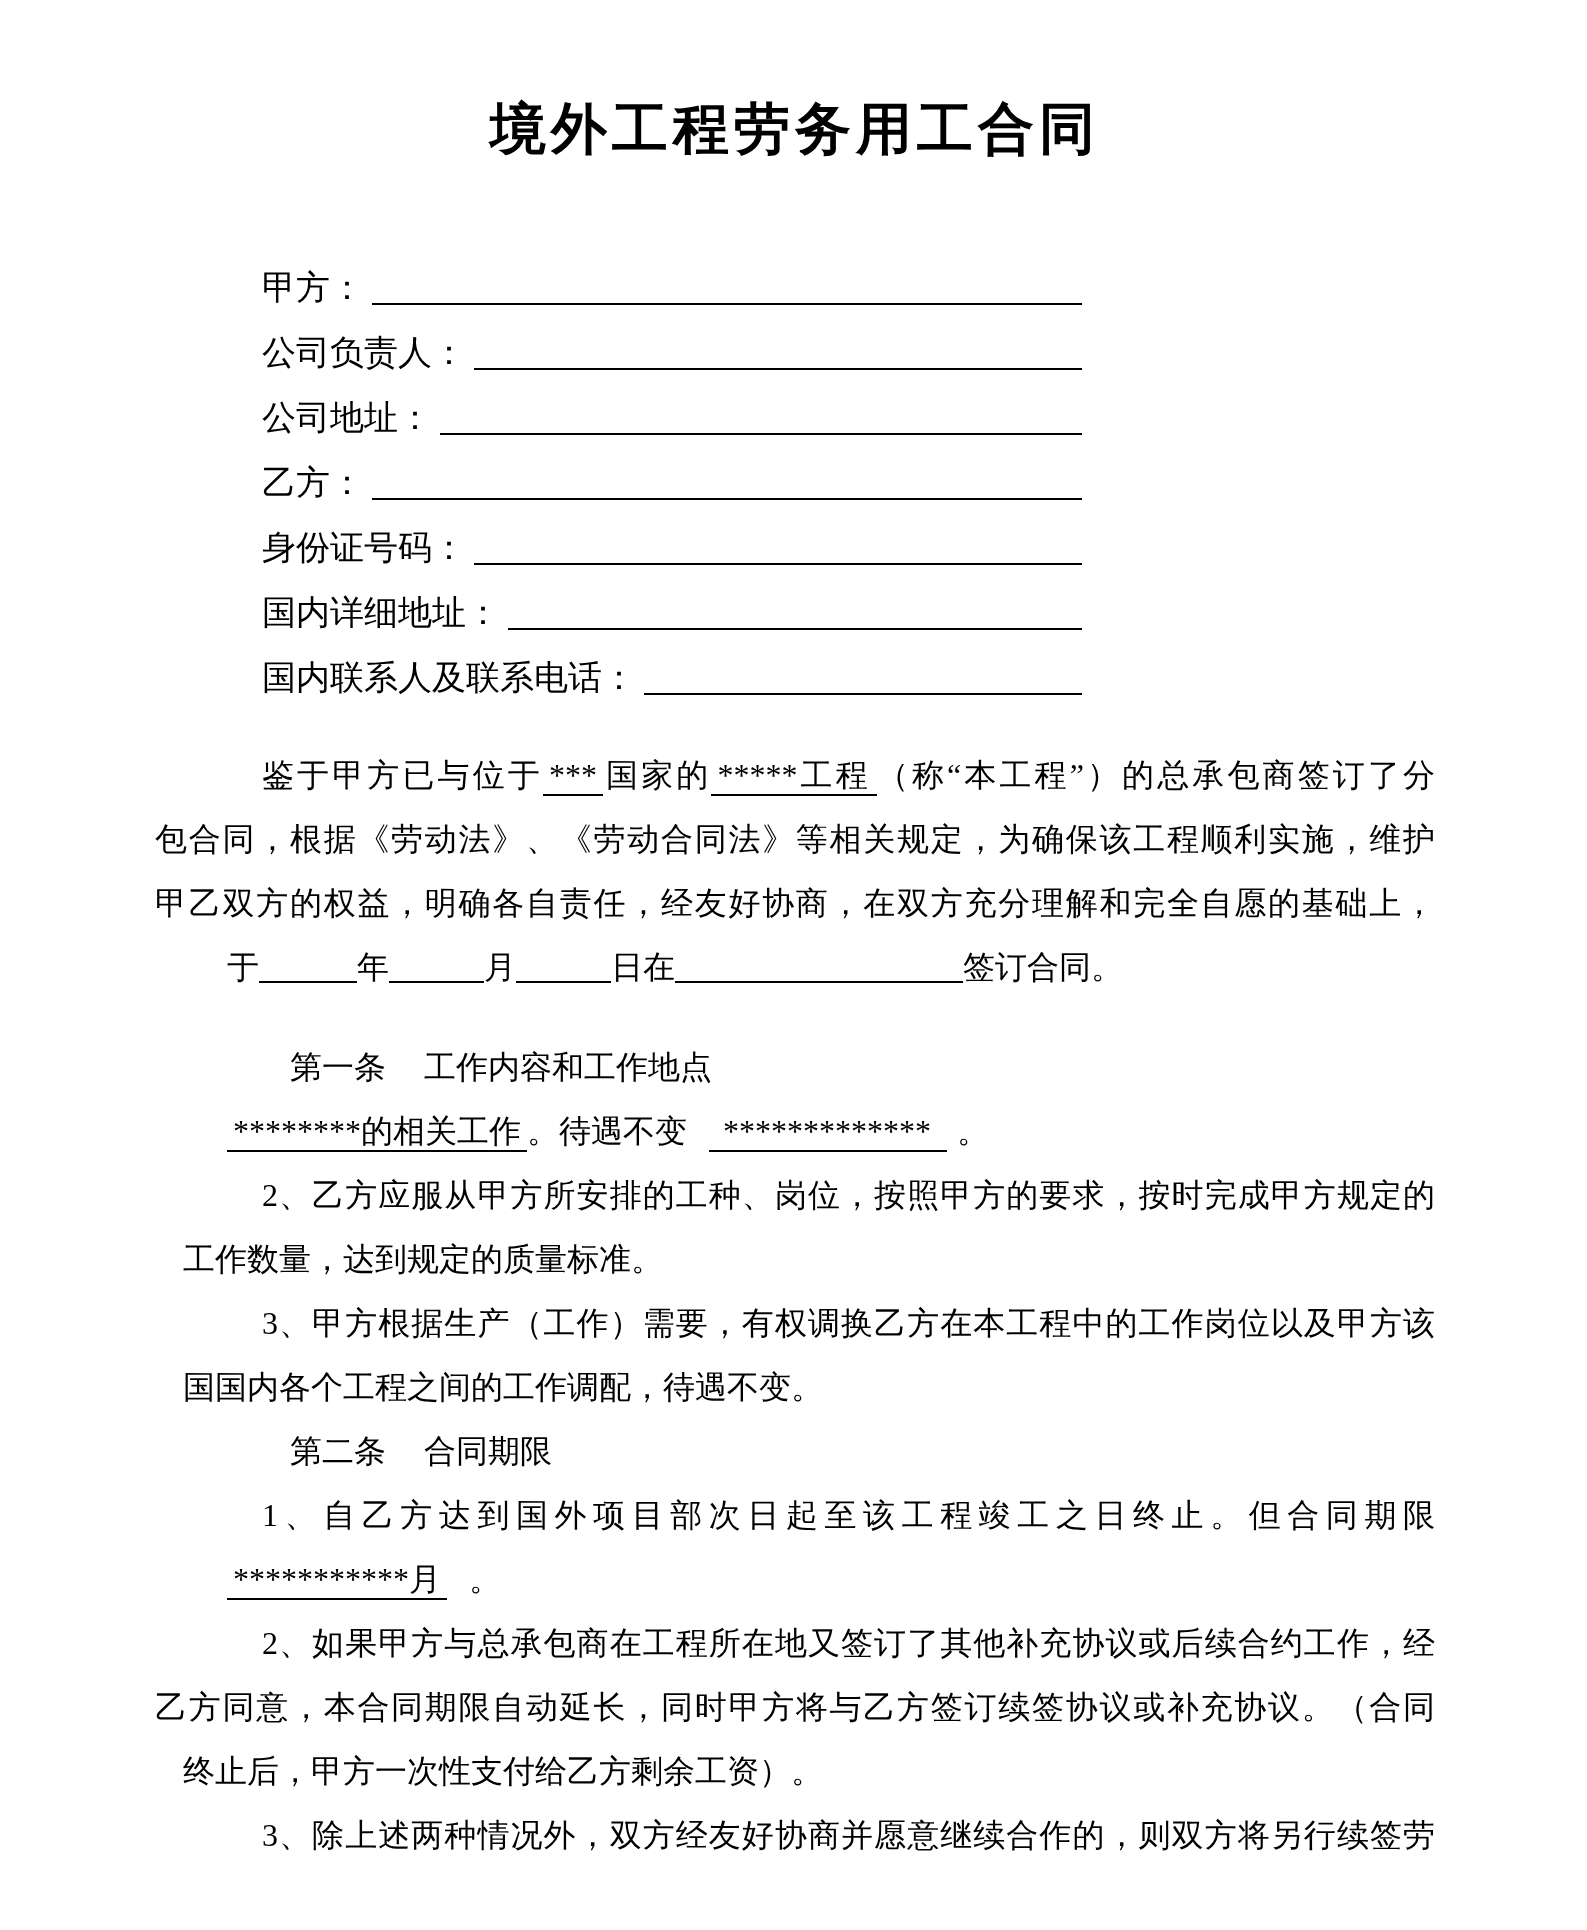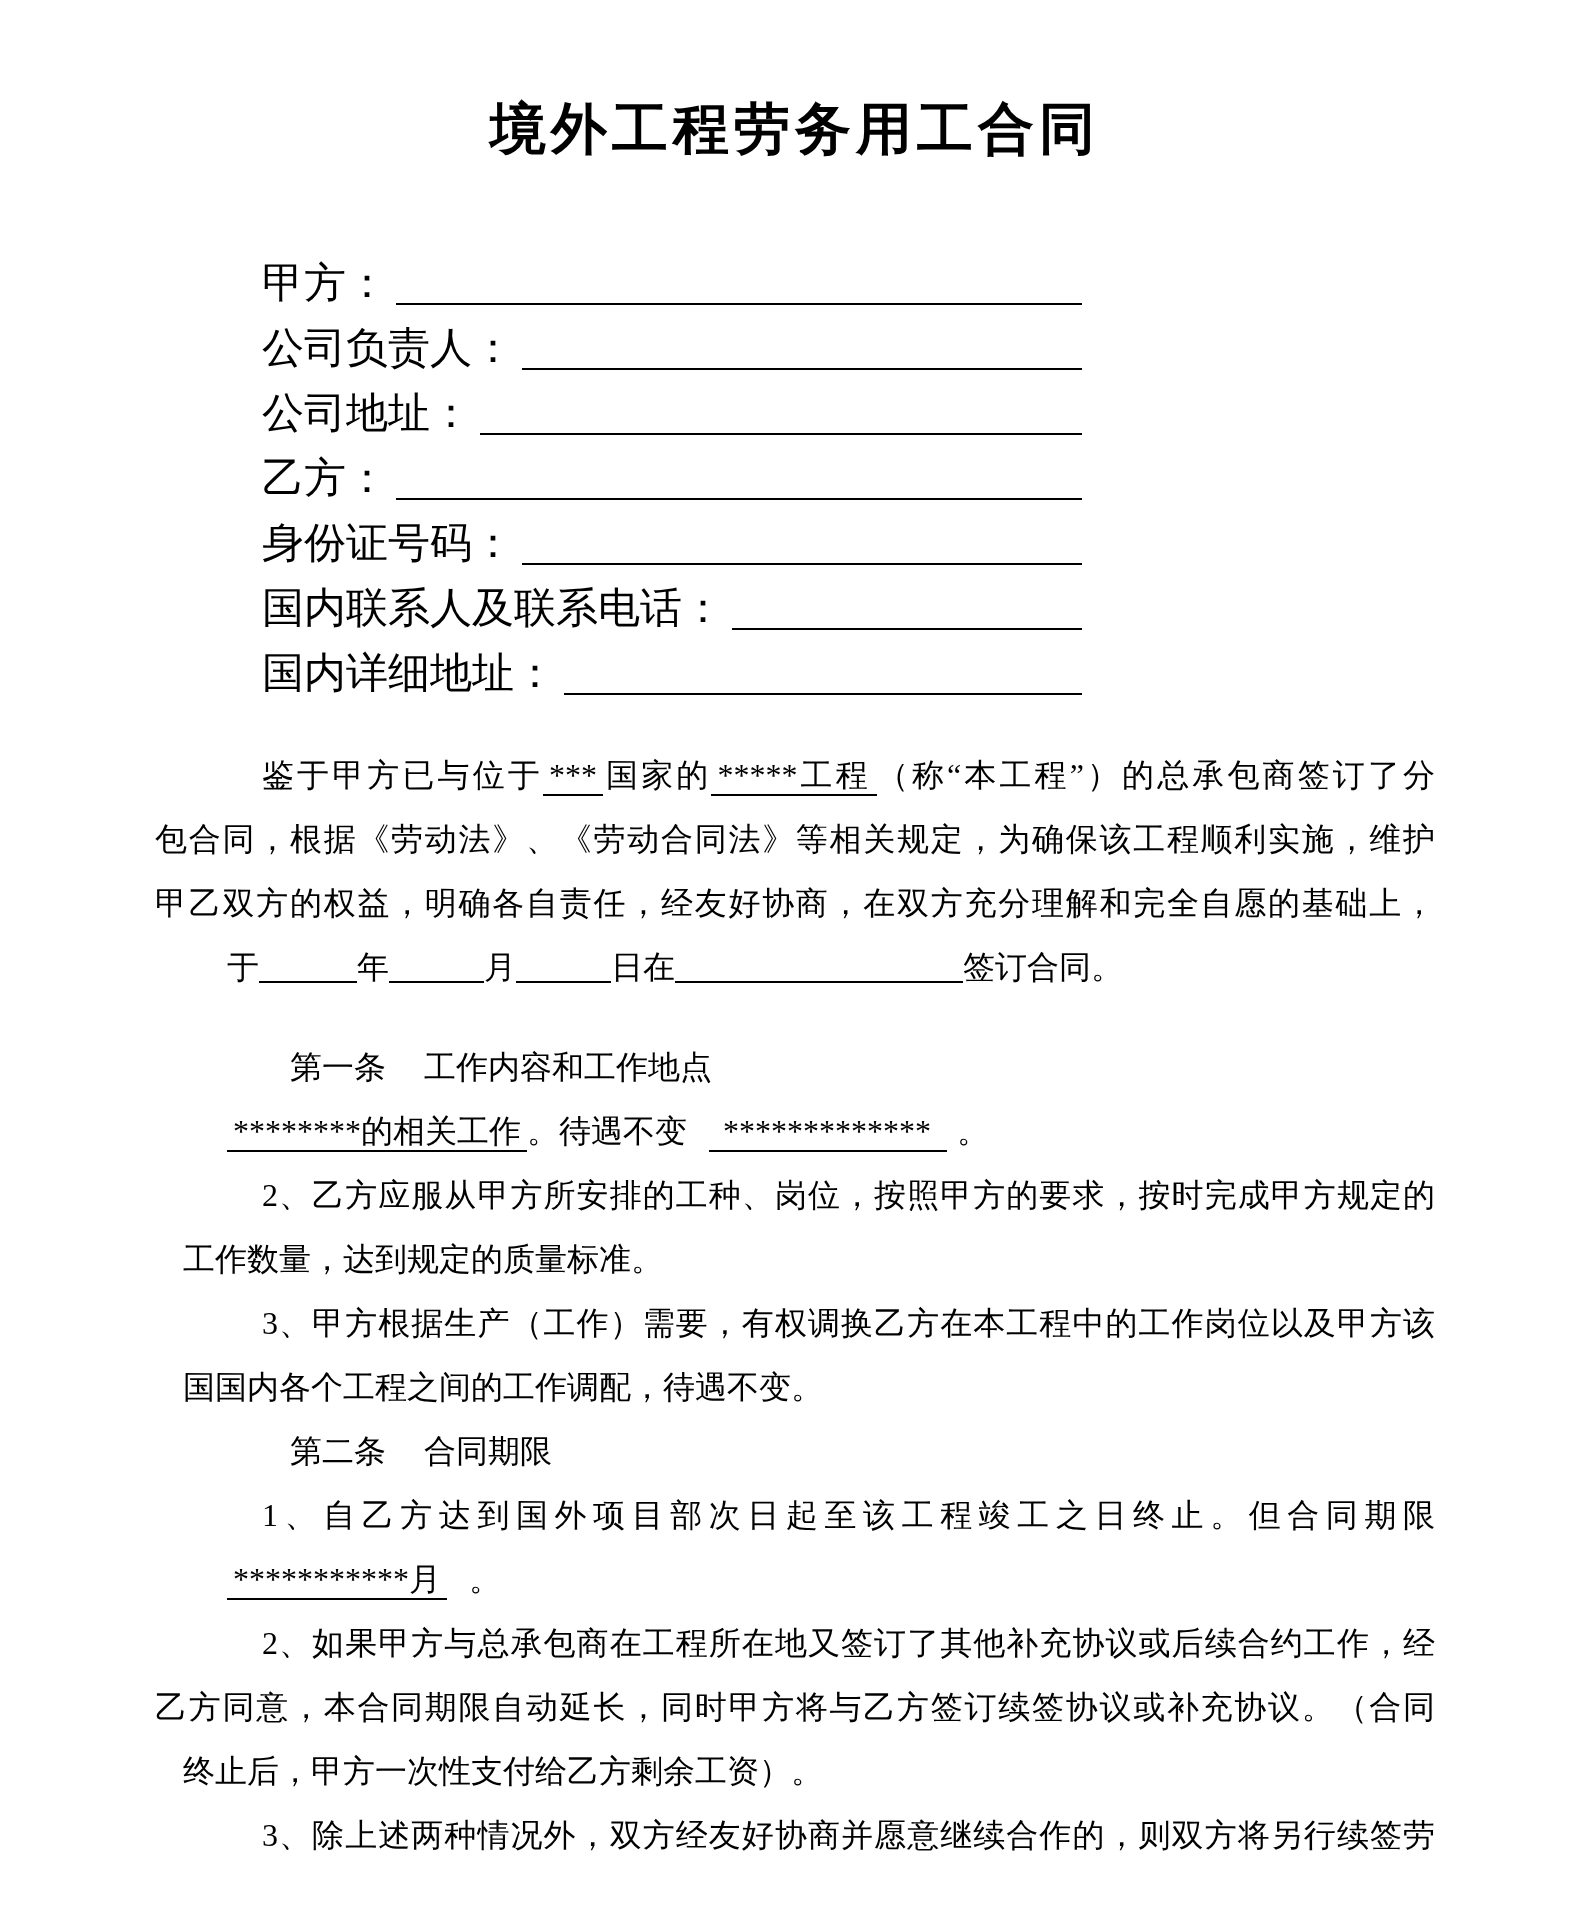--- a/index.html
+++ b/index.html
@@ -35,21 +35,21 @@
     margin-top: 76px;
     margin-left: 107px;
     width: 820px;
   }
   .field-row {
     display: flex;
     align-items: flex-end;
     height: 65px;
   }
   .flabel {
-    font-size: 42px;
+    font-size: 34px;
     line-height: 1.15;
     white-space: nowrap;
   }
   .fline {
     flex: 1;
     border-bottom: 2px solid #000;
     margin-left: 8px;
     margin-bottom: 2px;
     height: 0;
   }
@@ -118,25 +118,25 @@
     </div>
     <div class="field-row">
       <span class="flabel">乙方：</span>
       <span class="fline"></span>
     </div>
     <div class="field-row">
       <span class="flabel">身份证号码：</span>
       <span class="fline"></span>
     </div>
     <div class="field-row">
-      <span class="flabel">国内联系人及联系电话：</span>
+      <span class="flabel">国内详细地址：</span>
       <span class="fline"></span>
     </div>
     <div class="field-row">
-      <span class="flabel">国内详细地址：</span>
+      <span class="flabel">国内联系人及联系电话：</span>
       <span class="fline"></span>
     </div>
   </div>
 
   <div class="doc-body">
 
     <div class="doc-line jline ind gap-preamble"><span>鉴于甲方已与位于</span><span class="u">***</span><span>国家的</span><span class="u">*****工程</span><span>（称“本工程”）的总承包商签订了分</span></div>
     <div class="doc-line jline">包合同，根据《劳动法》、《劳动合同法》等相关规定，为确保该工程顺利实施，维护</div>
     <div class="doc-line jline">甲乙双方的权益，明确各自责任，经友好协商，在双方充分理解和完全自愿的基础上，</div>
     <div class="doc-line lline ind2"><span>于</span><span class="blank b-year"></span><span>年</span><span class="blank b-month"></span><span>月</span><span class="blank b-day"></span><span>日在</span><span class="blank b-place"></span><span>签订合同。</span></div>

